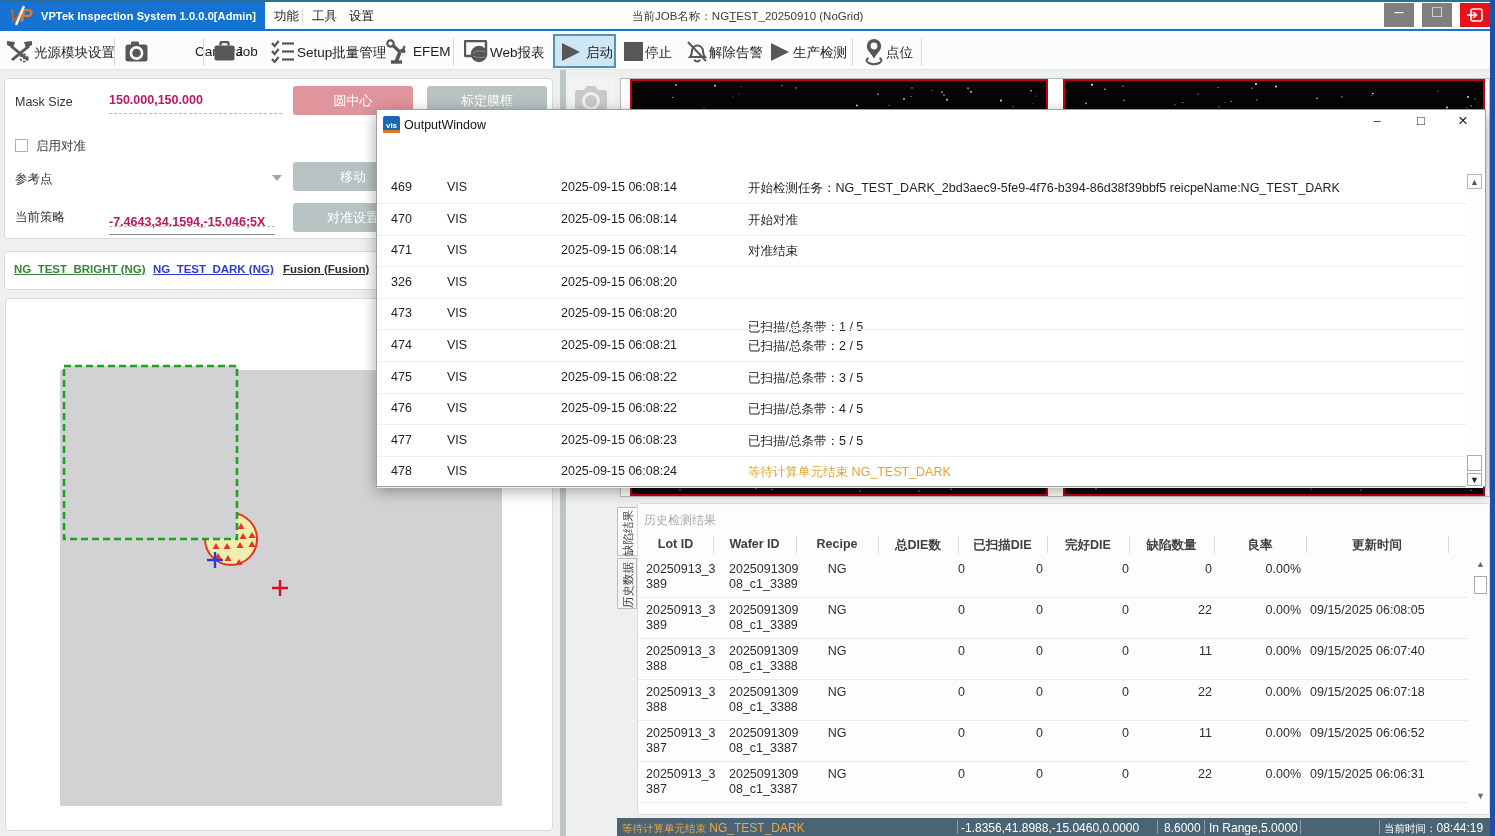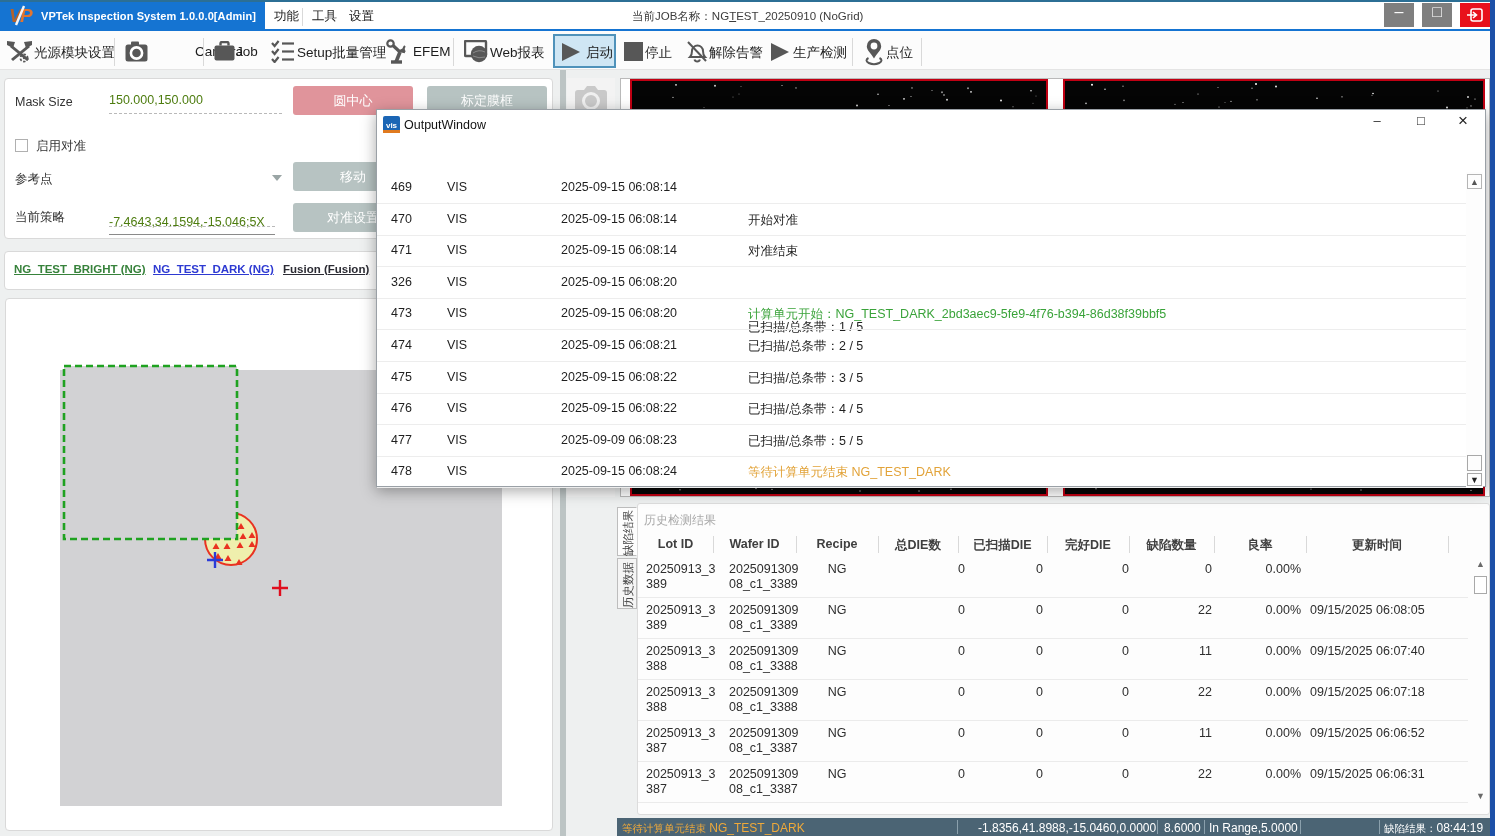--- a/index.html
+++ b/index.html
@@ -19,21 +19,21 @@
 
 
 #toolbar { left:0; top:29px; width:1495px; height:41px; background:#fcfcfc; border-top:2px solid #1574d2; border-bottom:1px solid #e4e4e4; }
 .tbtxt { font-size:13.5px; color:#1c1c1c; top:13px; }
 .tbsep { top:7px; width:1px; height:28px; background:#d9d9d9; }
 #startbtn { left:553px; top:3px; width:63px; height:34px; background:#cfe6f4; border:2px solid #4f92ba; }
 
 
 .gbox { background:#fff; border:1px solid #d9d9d9; border-radius:4px; }
 .lbl { font-size:12.5px; color:#333; }
-.ghost { color:#4d7c0f; font-size:12.5px; }
+.ghost { color:#be185d; font-size:12.5px;font-weight:bold; }
 .dotline { border-bottom:1px dashed #b9b9b9; }
 .pinkbtn { background:#e0949b; color:#fff; text-align:center; font-size:13px; border-radius:3px; }
 .graybtn { background:#b7c3c2; color:#fff; text-align:center; font-size:13px; border-radius:3px; }
 .link { font-size:11.5px; font-weight:bold; text-decoration:underline; }
 
 
 #wafer { left:60px; top:370px; width:442px; height:436px; background:#d2d2d4; }
 
 
 #camSidebar { left:567px; top:78px; width:48px; height:419px; background:#f3f3f3; }
@@ -451,45 +451,46 @@
       </div>
   </div>
   <div class="abs" style="left:836px;top:55px;width:13px;height:13px;color:#6a6a6a;font-size:9px;text-align:center;">▲</div>
   <div class="abs" style="left:836px;top:72px;width:13px;height:18px;border:1px solid #a9a9a9;background:#fff;"></div>
   <div class="abs" style="left:836px;top:287px;width:13px;height:13px;color:#6a6a6a;font-size:9px;text-align:center;">▼</div>
 </div>
 
 <div class="abs" id="statusbar">
   <div class="abs" style="left:5px;top:3px;color:#efa93a;"><span class="scjk">等待计算单元结束</span> NG_TEST_DARK</div>
   <div class="ssep" style="left:340px;"></div>
-  <div class="abs" style="left:361px;top:3px;">-1.8356,41.8988,-15.0460,0.0000</div>
+  <div class="abs" style="left:344px;top:3px;">-1.8356,41.8988,-15.0460,0.0000</div>
   <div class="ssep" style="left:540px;"></div>
   <div class="abs" style="left:547px;top:3px;">8.6000</div>
   <div class="ssep" style="left:587px;"></div>
   <div class="abs" style="left:592px;top:3px;">In Range,5.0000</div>
   <div class="ssep" style="left:683px;"></div>
   <div class="abs" style="left:689px;top:3px;margin-top:43px;"><span class="scjk">当前用户：</span>sa</div>
   <div class="ssep" style="left:762px;"></div>
-  <div class="abs" style="left:767px;top:3px;"><span class="scjk">缺陷结果：</span>08:44:19</div>
+  <div class="abs" style="left:767px;top:3px;"><span class="scjk">当前时间：</span>08:44:19</div>
 </div>
 <div class="abs" id="dlg">
   <svg class="abs" style="left:6px;top:6px" width="17" height="17" viewBox="0 0 17 17">
     <rect width="17" height="17" rx="2" fill="#1b66b5"></rect>
     <rect y="14" width="17" height="3" fill="#e07a1f"></rect>
     <text x="8.5" y="11.5" font-size="8" font-weight="bold" fill="#fff" text-anchor="middle" font-family="Liberation Sans">vis</text>
   </svg>
   <div class="abs" style="left:27px;top:8px;font-size:12.5px;color:#111;">OutputWindow</div>
   <div class="abs" style="left:988px;top:3px;width:24px;height:22px;text-align:center;color:#333;font-size:13px;">–</div>
   <div class="abs" style="left:1032px;top:3px;width:24px;height:22px;text-align:center;color:#222;font-size:13px;">□</div>
   <div class="abs" style="left:1074px;top:1px;width:24px;height:22px;text-align:center;color:#222;font-size:17px;">×</div>
   <div class="abs" id="dlgrows" style="left:0;top:62px;width:1089px;">
       <div class="dr" style="top:0px">
         <span class="abs" style="left:14px">469</span>
         <span class="abs" style="left:70px">VIS</span>
         <span class="abs" style="left:184px">2025-09-15 06:08:14</span>
+        <span class="abs" style="left:371px;">开始检测任务：NG_TEST_DARK_2bd3aec9-5fe9-4f76-b394-86d38f39bbf5 reicpeName:NG_TEST_DARK</span>
       </div>
       <div class="dr" style="top:32px">
         <span class="abs" style="left:14px">470</span>
         <span class="abs" style="left:70px">VIS</span>
         <span class="abs" style="left:184px">2025-09-15 06:08:14</span>
         <span class="abs" style="left:371px;">开始对准</span>
       </div>
       <div class="dr" style="top:63px">
         <span class="abs" style="left:14px">471</span>
         <span class="abs" style="left:70px">VIS</span>
@@ -499,21 +500,20 @@
       <div class="dr" style="top:95px">
         <span class="abs" style="left:14px">326</span>
         <span class="abs" style="left:70px">VIS</span>
         <span class="abs" style="left:184px">2025-09-15 06:08:20</span>
         <span class="abs" style="left:371px;margin-top:44px;">已扫描/总条带：1 / 5</span>
       </div>
       <div class="dr" style="top:126px">
         <span class="abs" style="left:14px">473</span>
         <span class="abs" style="left:70px">VIS</span>
         <span class="abs" style="left:184px">2025-09-15 06:08:20</span>
-        <span class="abs" style="left:371px;color:#3aa33a;">计算单元开始：NG_TEST_DARK_2bd3aec9-5fe9-4f76-b394-86d38f39bbf5</span>
       </div>
       <div class="dr" style="top:158px">
         <span class="abs" style="left:14px">474</span>
         <span class="abs" style="left:70px">VIS</span>
         <span class="abs" style="left:184px">2025-09-15 06:08:21</span>
         <span class="abs" style="left:371px;">已扫描/总条带：2 / 5</span>
       </div>
       <div class="dr" style="top:190px">
         <span class="abs" style="left:14px">475</span>
         <span class="abs" style="left:70px">VIS</span>
@@ -522,21 +522,21 @@
       </div>
       <div class="dr" style="top:221px">
         <span class="abs" style="left:14px">476</span>
         <span class="abs" style="left:70px">VIS</span>
         <span class="abs" style="left:184px">2025-09-15 06:08:22</span>
         <span class="abs" style="left:371px;">已扫描/总条带：4 / 5</span>
       </div>
       <div class="dr" style="top:253px">
         <span class="abs" style="left:14px">477</span>
         <span class="abs" style="left:70px">VIS</span>
-        <span class="abs" style="left:184px">2025-09-09 06:08:23</span>
+        <span class="abs" style="left:184px">2025-09-15 06:08:23</span>
         <span class="abs" style="left:371px;">已扫描/总条带：5 / 5</span>
       </div>
       <div class="dr" style="top:284px">
         <span class="abs" style="left:14px">478</span>
         <span class="abs" style="left:70px">VIS</span>
         <span class="abs" style="left:184px">2025-09-15 06:08:24</span>
         <span class="abs" style="left:371px;color:#e2a339;">等待计算单元结束 NG_TEST_DARK</span>
       </div>
     </div>
   <div class="abs" style="left:1089px;top:62px;width:17px;height:316px;background:#fdfdfd;"></div>

